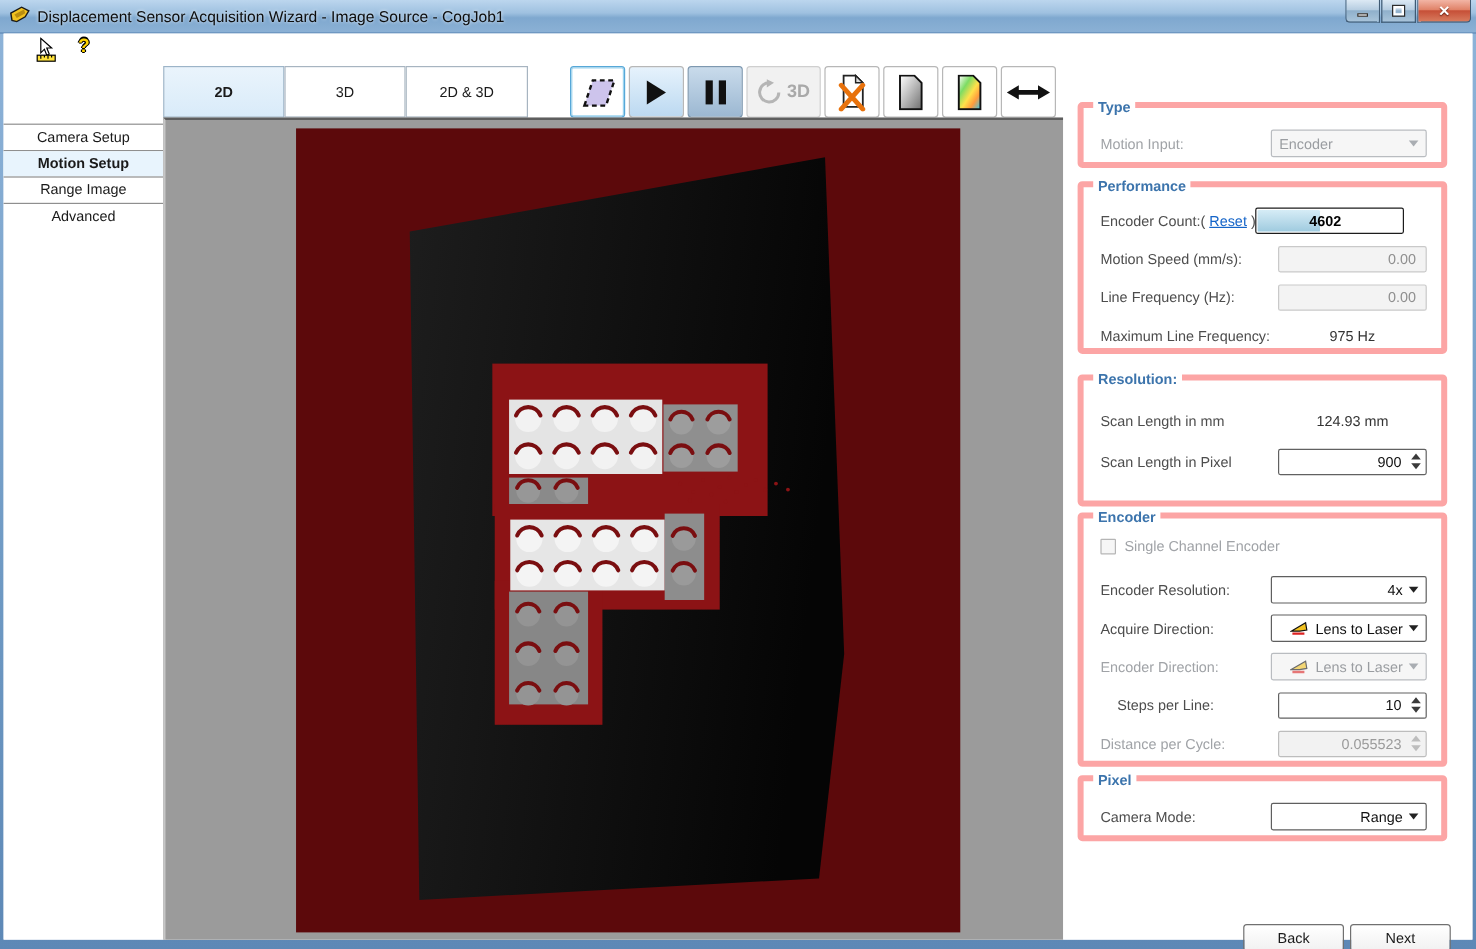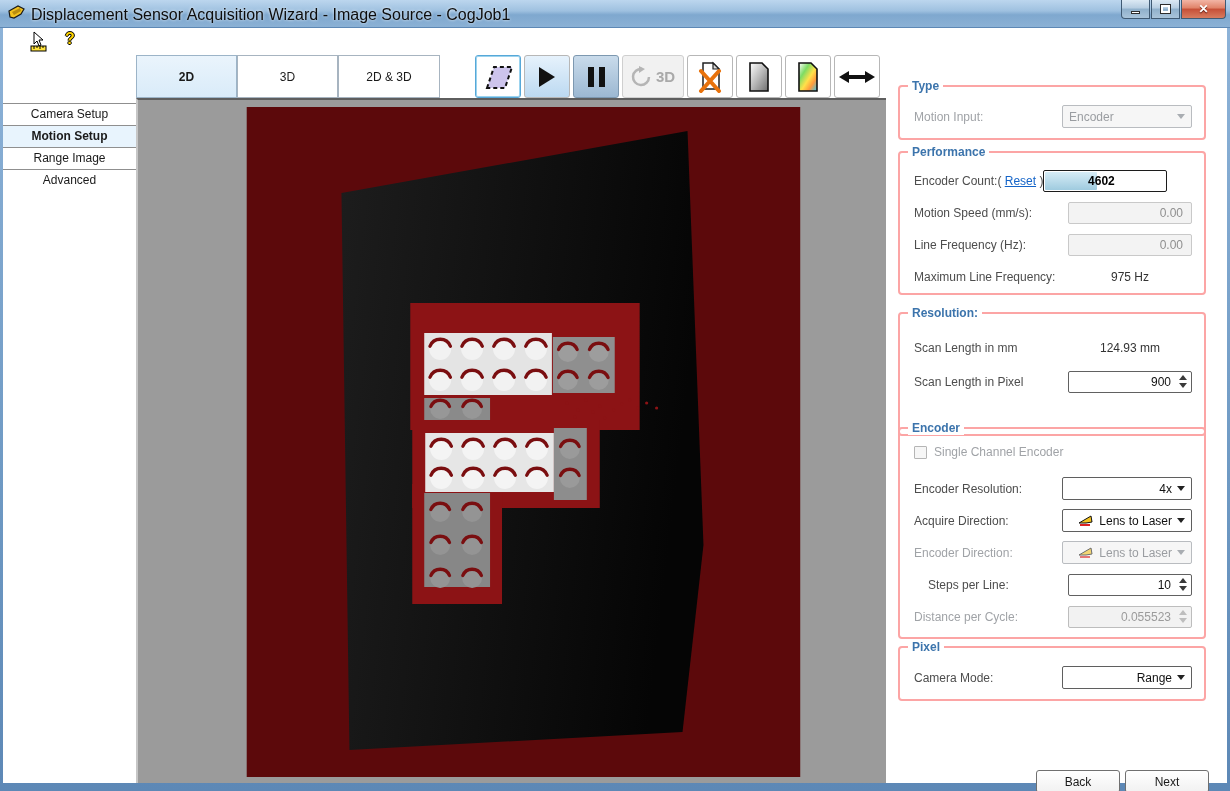--- a/index.html
+++ b/index.html
@@ -5,21 +5,21 @@
   * { margin:0; padding:0; box-sizing:border-box; }
   html,body { width:1230px; height:791px; font-family:"Liberation Sans",sans-serif; }
   .window { position:relative; width:1230px; height:791px;
     background:linear-gradient(180deg,#8fb4d9 0%,#6f9ac4 60%,#5d88b6 100%);
     overflow:hidden; font-size:12px; color:#222; }
   
   .titlebar { position:absolute; left:0; top:0; width:1230px; height:28px;
     background:linear-gradient(180deg,#bcd6ee 0%,#9fc1e0 40%,#7fa8cf 55%,#8bb1d5 100%);
     border-bottom:1px solid #5d88b5; }
   .app-icon { position:absolute; left:8px; top:5px; width:18px; height:16px; }
-  .title-text { position:absolute; left:31px; top:6px; color:#0d0d0d; font-size:16px;
+  .title-text { position:absolute; left:31px; top:6px; color:#0d0d0d; font-size:13px;
     text-shadow:0 0 3px rgba(255,255,255,.9); white-space:nowrap; }
   .caption-buttons { position:absolute; right:4px; top:0; display:flex; }
   .cap-btn { height:19px; border:1px solid #3f5a73; border-top:none; display:flex;
     align-items:center; justify-content:center; margin-left:1px; }
   .cap-btn.min, .cap-btn.max { width:29px;
     background:linear-gradient(180deg,#dce9f4 0%,#b6cde1 45%,#8fb0cb 50%,#a9c4da 100%); }
   .cap-btn.min { border-radius:0 0 0 4px; }
   .cap-btn.close { width:45px; border-radius:0 0 4px 0;
     background:linear-gradient(180deg,#f2b5a5 0%,#e08268 45%,#c64f37 50%,#d87c5f 100%); }
   .glyph-min { width:9px; height:3px; background:#fff; border:1px solid #2d2d2d; margin-top:6px; }
@@ -57,21 +57,21 @@
   .play-tri { width:0; height:0; border-left:16px solid #111; border-top:10px solid transparent; border-bottom:10px solid transparent; }
   .pause-bars { display:flex; gap:5px; }
   .pause-bars div { width:6px; height:20px; background:#111; }
   .label-3d { font-weight:bold; font-size:15px; color:#a9a9a9; }
   
   .viewport { position:absolute; left:0; top:43px; width:750px; bottom:0; background:#9b9b9b;
     border-top:2px solid #5e5e5e; border-left:2px solid #c6c6c6; }
   .viewport svg { display:block; width:100%; height:100%; }
   
   .rpanel { position:absolute; left:883px; top:27px; width:341px; bottom:0; background:#fff; }
-  .gbox { position:absolute; left:12px; width:308px; border:2px solid #fca5a5; border-radius:4px; }
+  .gbox { position:absolute; left:12px; width:308px; border:5px solid #fca5a5; border-radius:4px; }
   .gbox-title { position:absolute; top:-8px; left:8px; background:#fff; padding:0 4px;
     color:#3c74ac; font-weight:bold; }
   .row { position:absolute; left:14px; right:12px; height:23px; display:flex; align-items:center; }
   .row .lbl { color:#4d4d4d; }
   .row .lbl.dim, .dim { color:#a0a3a7; }
   .ctl { position:absolute; right:0; }
   .link { color:#1464c8; text-decoration:underline; cursor:pointer; }
   .field { width:124px; height:22px; background:#f3f3f3; border:1px solid #c9c9c9; border-radius:2px;
     display:flex; align-items:center; justify-content:flex-end; padding-right:8px; color:#8f8f8f; }
   .field.count { background:#fff; border:1px solid #1c1c1c; position:relative; color:#000;
@@ -355,21 +355,21 @@
           <div class="ctl field">
               <span>0.00</span>
             </div>
         </div>
         <div class="row" style="top:112px;">
           <span class="lbl">Maximum Line Frequency:</span>
           <span class="ctl static-val">975 Hz</span>
         </div>
       </div>
 
-      <div class="gbox" style="top:257px;height:124px;">
+      <div class="gbox" style="top:257px;height:110px;">
         <span class="gbox-title">Resolution:</span>
         <div class="row" style="top:22px;">
           <span class="lbl">Scan Length in mm</span>
           <span class="ctl static-val">124.93 mm</span>
         </div>
         <div class="row" style="top:56px;">
           <span class="lbl">Scan Length in Pixel</span>
           <div class="ctl spin">
             <span class="num">900</span>
             <div class="arrows">

